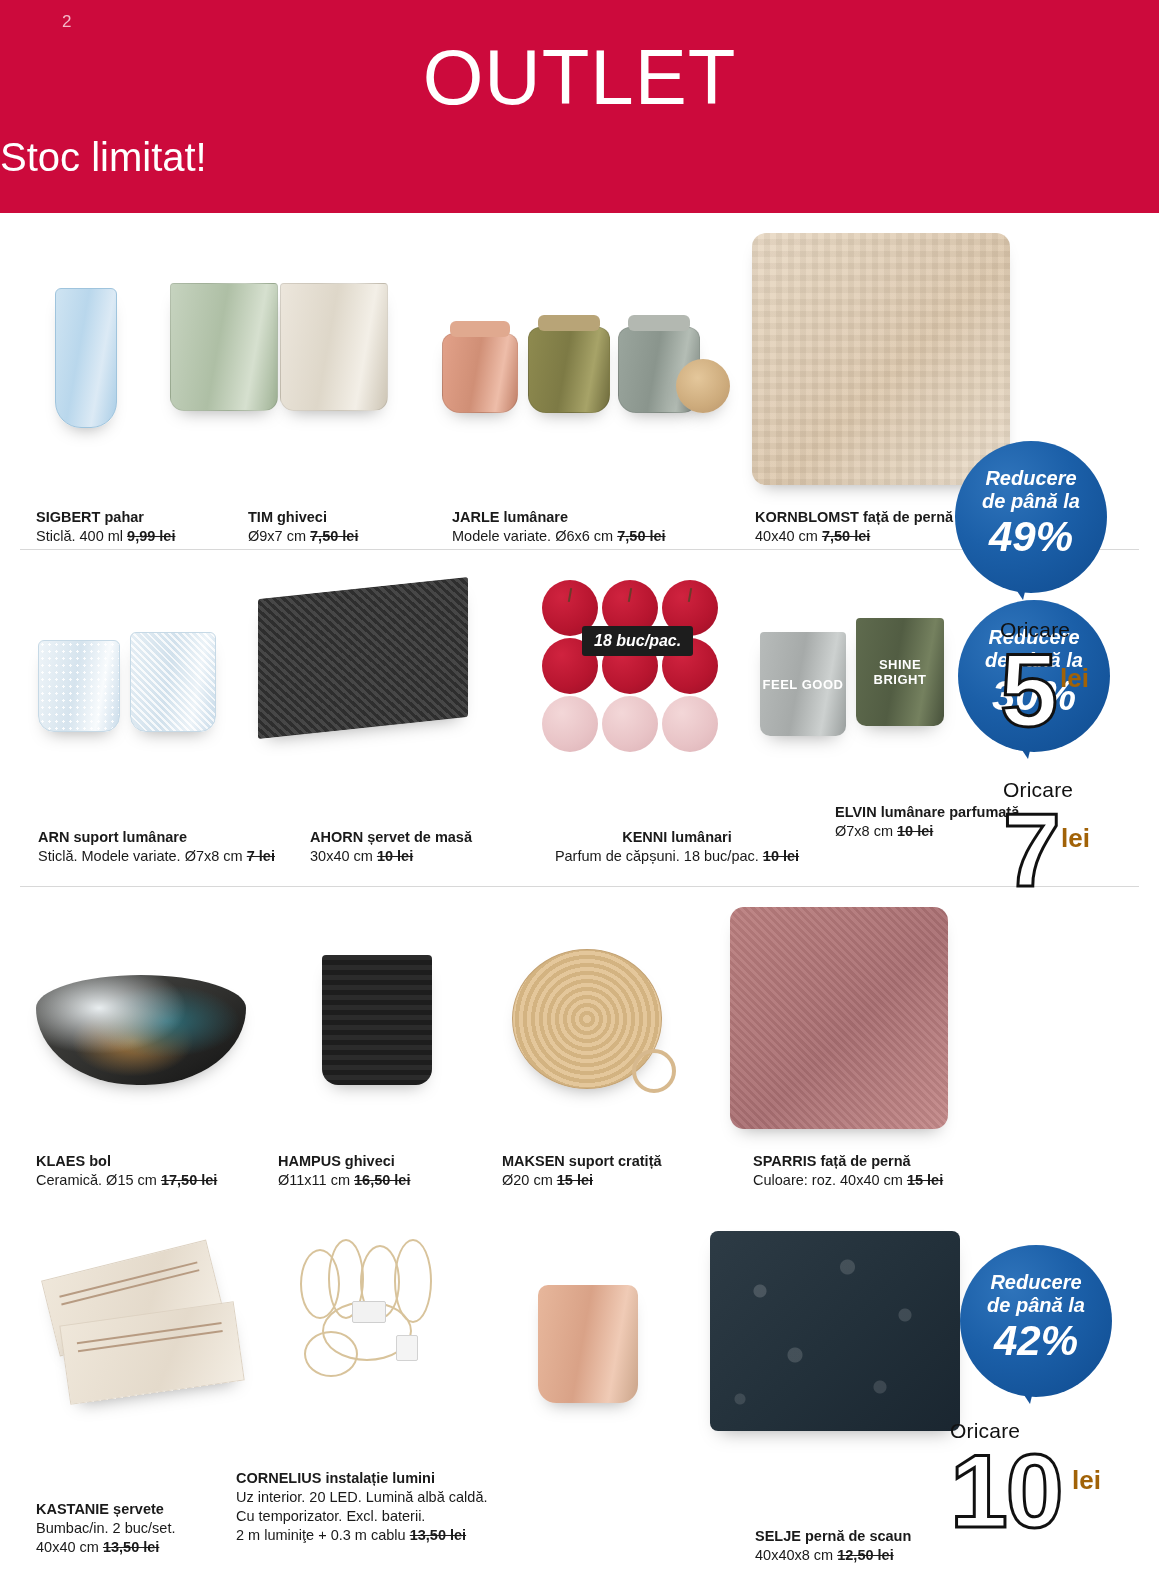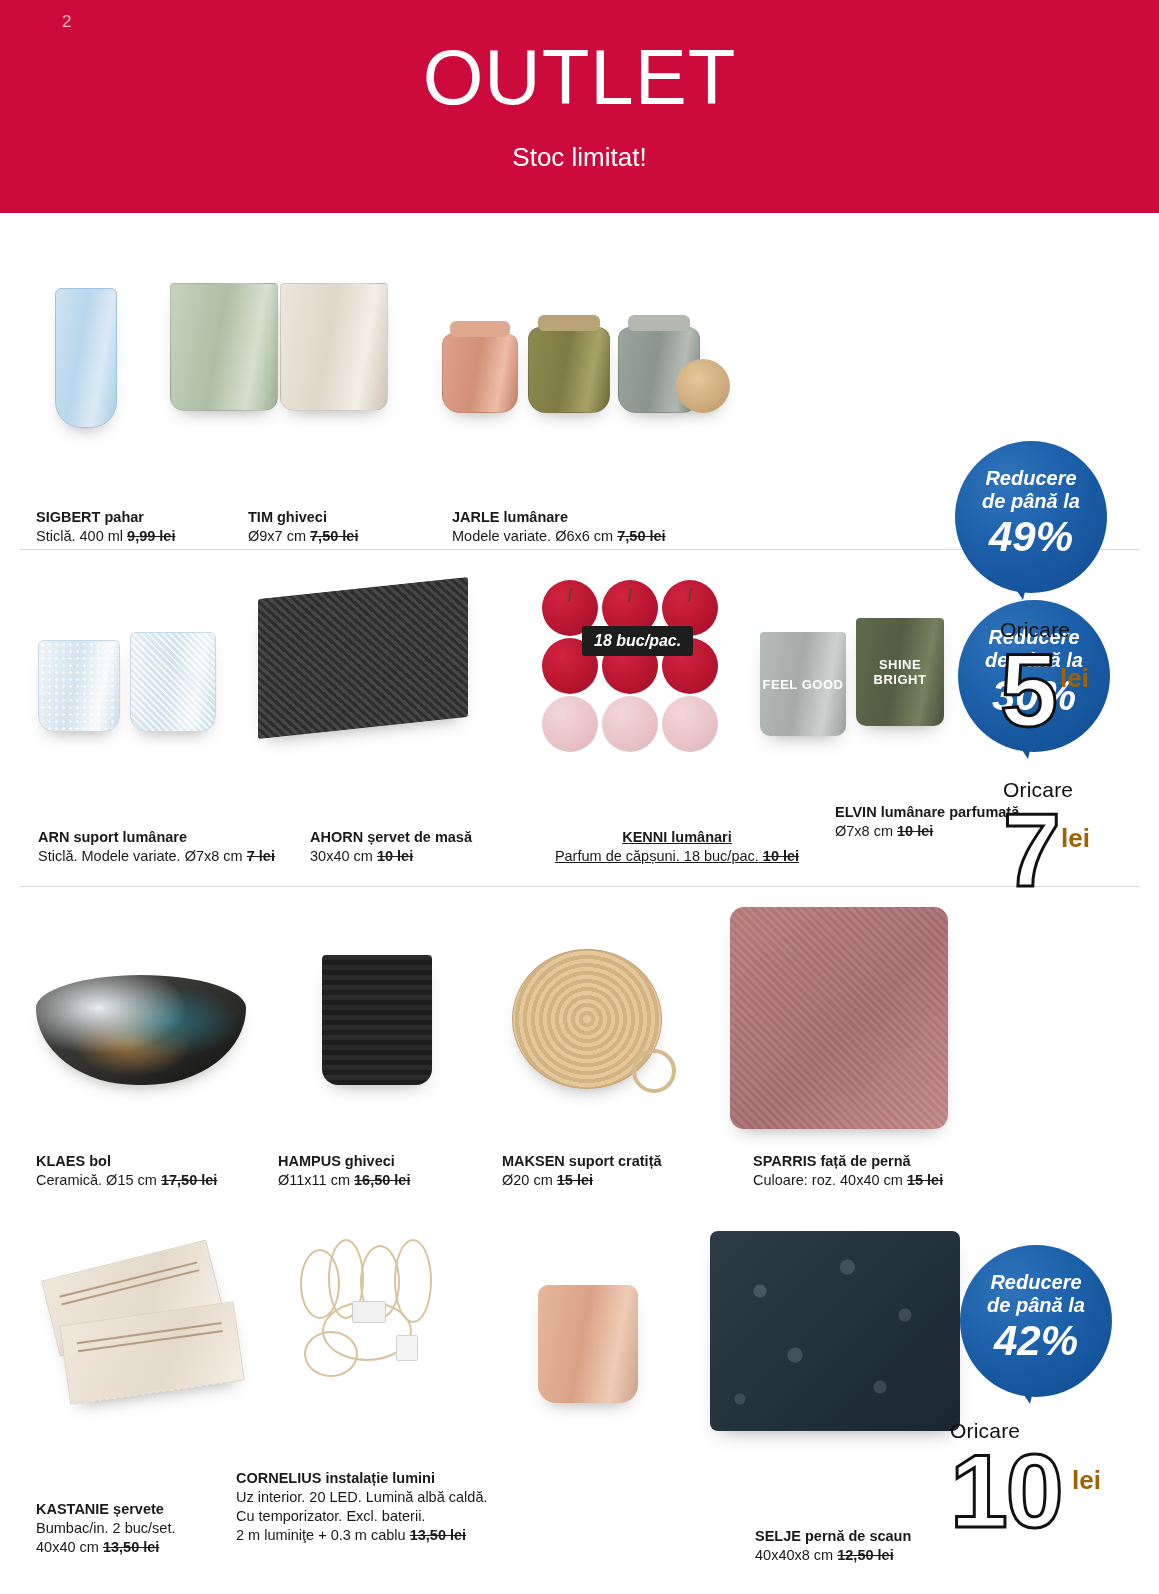--- a/index.html
+++ b/index.html
@@ -38,22 +38,22 @@
     font-size: 78px;
     line-height: 78px;
     font-weight: 400;
     letter-spacing: 1px;
   }
   .outlet-sub {
     position: absolute;
     top: 138px;
     left: 0;
     width: 100%;
-    text-align: center;
-    font-size: 26px;
+    text-align: left;
+    font-size: 40px;
     line-height: 38px;
     font-weight: 400;
   }
 
   
   .section { position: relative; width: 1159px; }
   .divider { height: 1px; background: #d8d8d8; width: 1119px; margin: 0 20px; }
 
   .item { position: absolute; }
   .item-img { position: absolute; }
@@ -295,20 +295,28 @@
     <div class="item-img jar jar-grey shadow-soft" style="left:198px; top:104px; width:82px; height:86px;"></div>
     <div class="item-img" style="left:208px; top:92px; width:62px; height:16px; background:#b3b8b1; border-radius:6px;"></div>
     <div class="item-img lid-wood shadow-soft" style="left:256px; top:136px; width:54px; height:54px;"></div>
     <div class="item-text" style="left:32px; top:285px; width:280px;">
       <span class="nm">JARLE lumânare</span><br>
       <span class="ds">Modele variate. Ø6x6 cm</span>
       <span class="price">7,50 lei</span>
     </div>
   </div>
 
+  <div class="item" style="left:730px; top:10px; width:300px; height:326px;">
+    <div class="item-img cushion cushion-beige shadow-soft" style="left:22px; top:10px; width:258px; height:252px;"></div>
+    <div class="item-text" style="left:25px; top:285px; width:280px;">
+      <span class="nm">KORNBLOMST față de pernă</span><br>
+      <span class="ds">40x40 cm</span>
+      <span class="price">7,50 lei</span>
+    </div>
+  </div>
 
   <div class="badge-tail" style="left:995px; top:345px;"></div>
   <div class="badge" style="left:955px; top:228px;">
     <div class="b1"><span>Reducere</span><br><span>de până la</span></div>
     <div class="b2">49%</div>
   </div>
   <div class="anyprice" style="left:1000px; top:405px; width:150px;">
     <div class="lbl">Oricare</div>
     <div class="big">5</div>
     <div class="lei" style="left:60px; top:45px;">lei</div>
@@ -348,21 +356,21 @@
     <div class="item-img tealight tl-red" style="left:142px; top:20px; width:56px; height:56px;">
         <span class="wick"></span>
       </div>
     <div class="item-img tealight tl-red" style="left:22px; top:78px; width:56px; height:56px;"></div>
     <div class="item-img tealight tl-red" style="left:82px; top:78px; width:56px; height:56px;"></div>
     <div class="item-img tealight tl-red" style="left:142px; top:78px; width:56px; height:56px;"></div>
     <div class="item-img tealight tl-pink" style="left:22px; top:136px; width:56px; height:56px;"></div>
     <div class="item-img tealight tl-pink" style="left:82px; top:136px; width:56px; height:56px;"></div>
     <div class="item-img tealight tl-pink" style="left:142px; top:136px; width:56px; height:56px;"></div>
     <div class="pac-label" style="left:62px; top:66px;">18 buc/pac.</div>
-    <div class="item-text" style="left:12px; top:268px; width:290px;text-decoration:underline;">
+    <div class="item-text" style="left:12px; top:268px; width:290px;">
       <span class="nm">KENNI lumânari</span><br>
       <span class="ds">Parfum de căpșuni. 18 buc/pac.</span>
       <span class="price">10 lei</span>
     </div>
   </div>
 
   <div class="item" style="left:740px; top:10px; width:250px; height:326px;">
     <div class="item-img cup-candle cc-grey shadow-soft" style="left:20px; top:62px; width:86px; height:104px;">
       <span>FEEL GOOD</span>
     </div>

